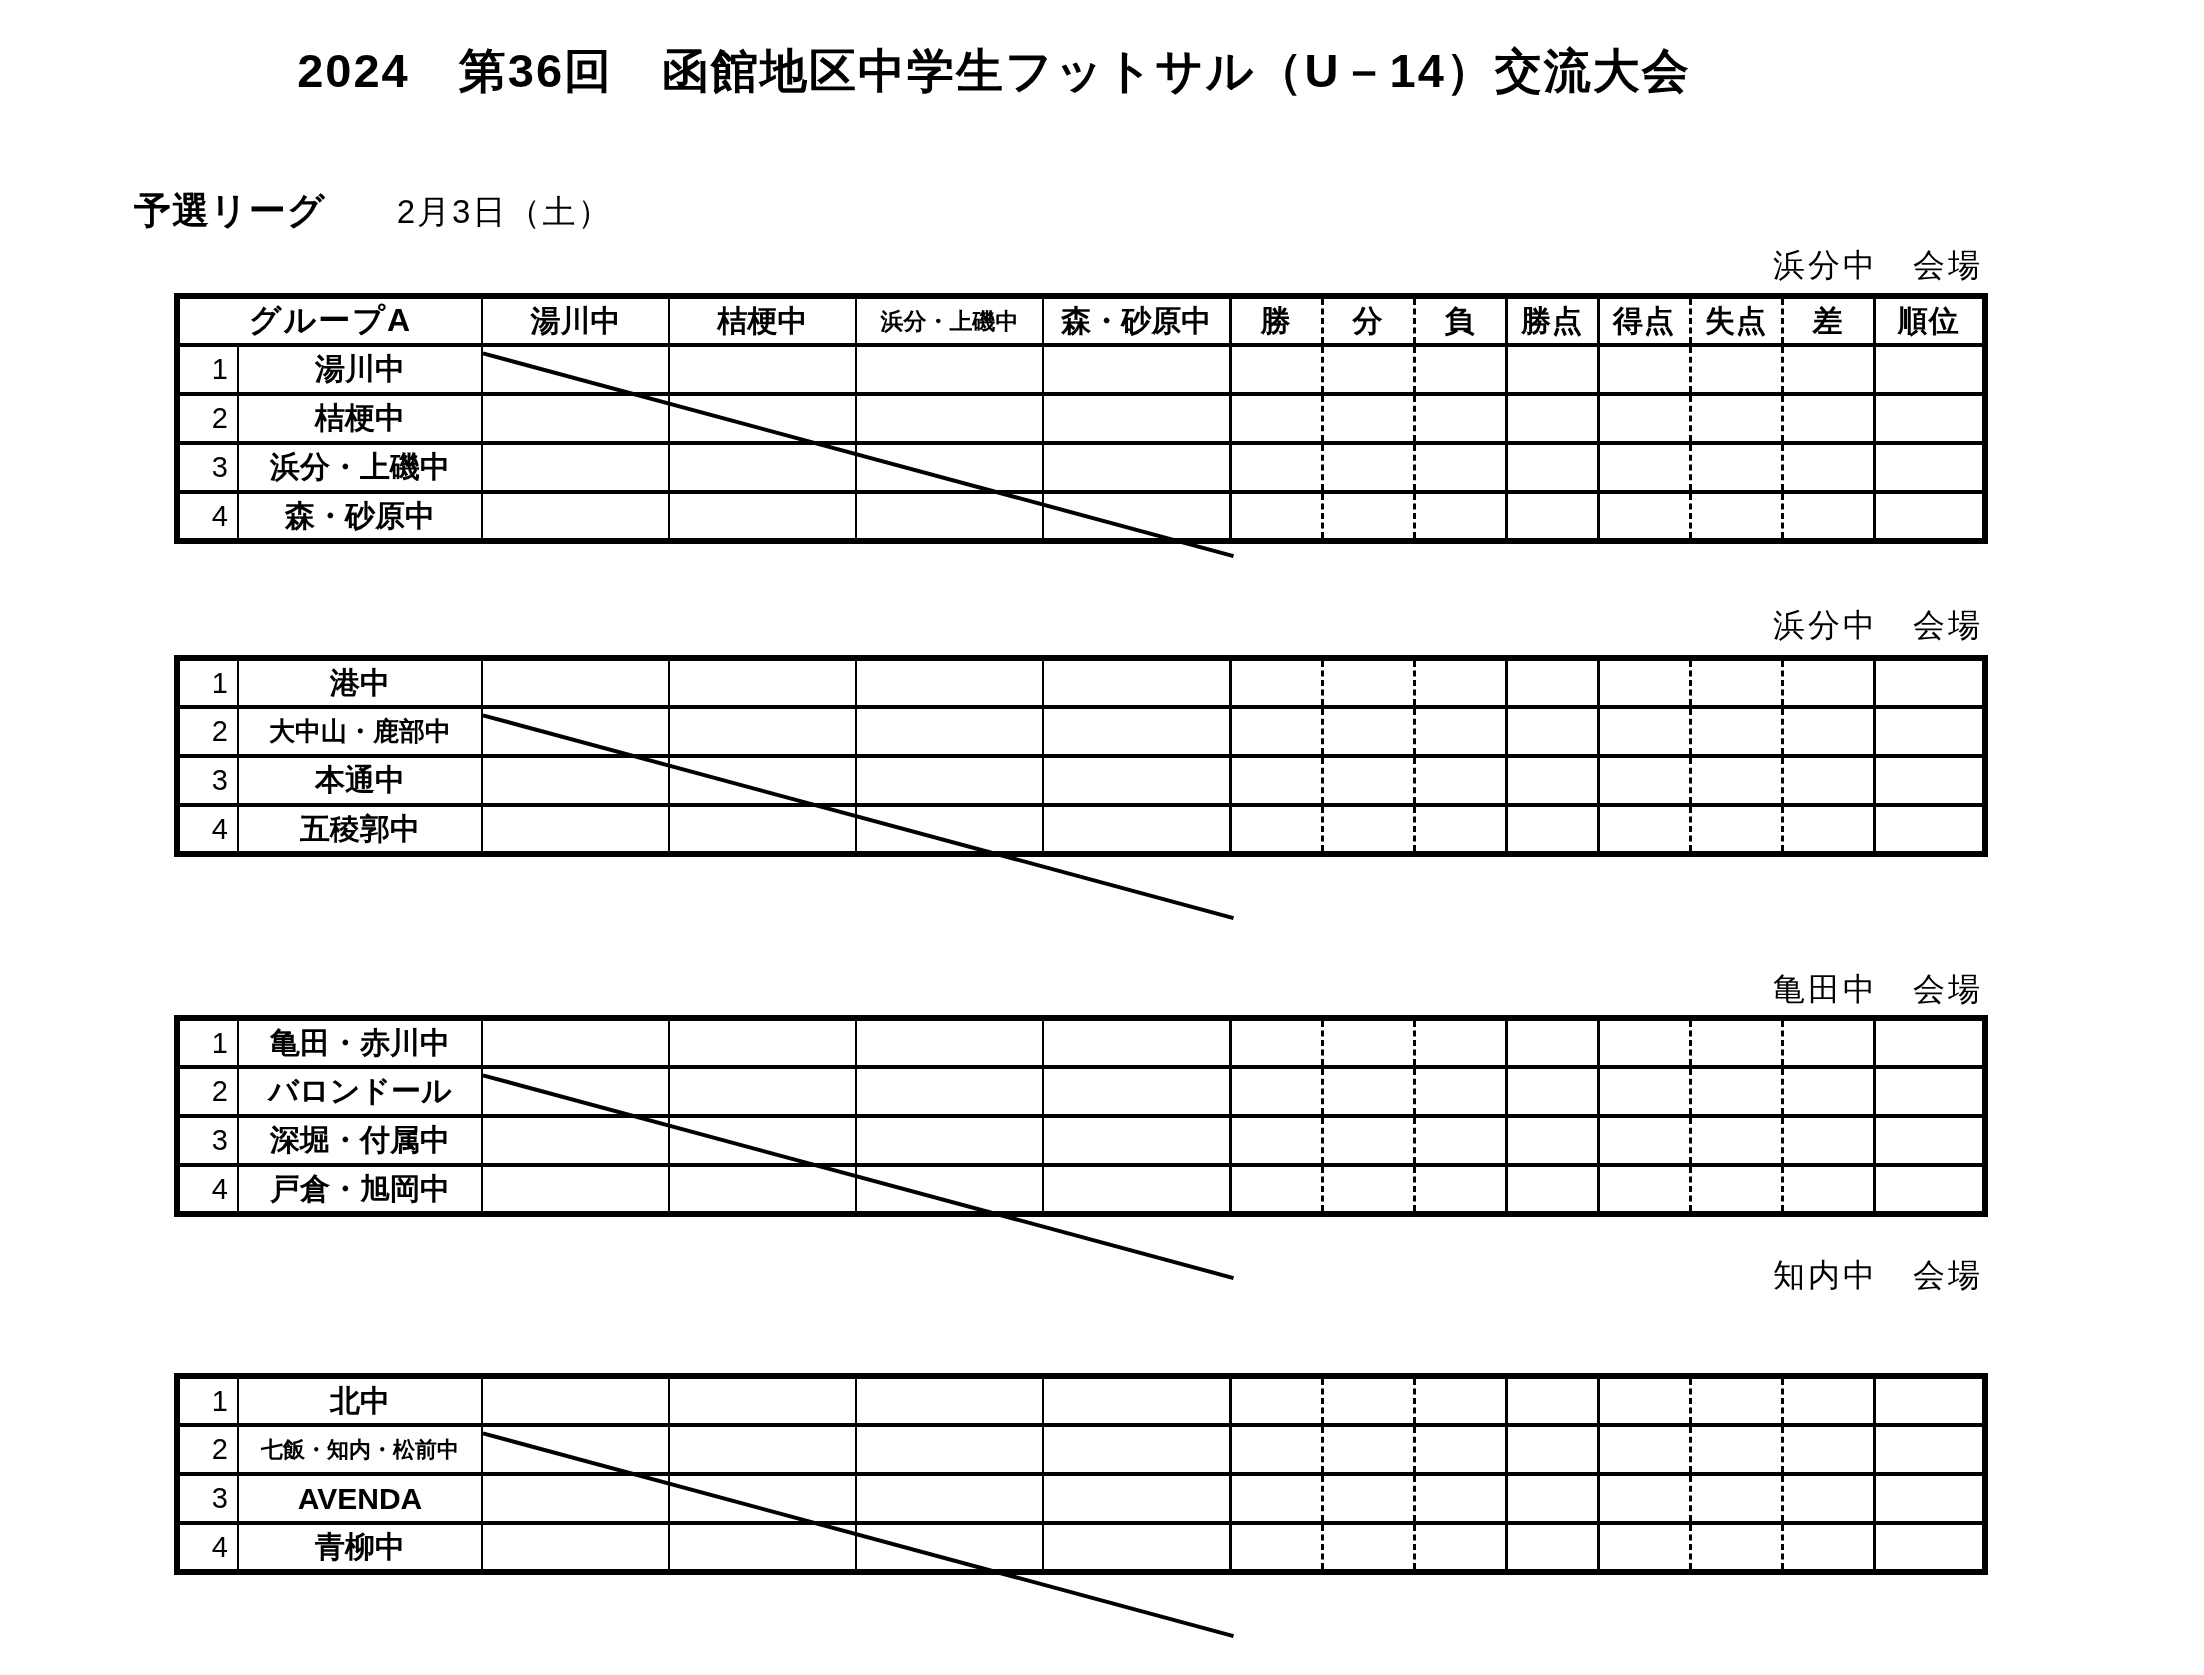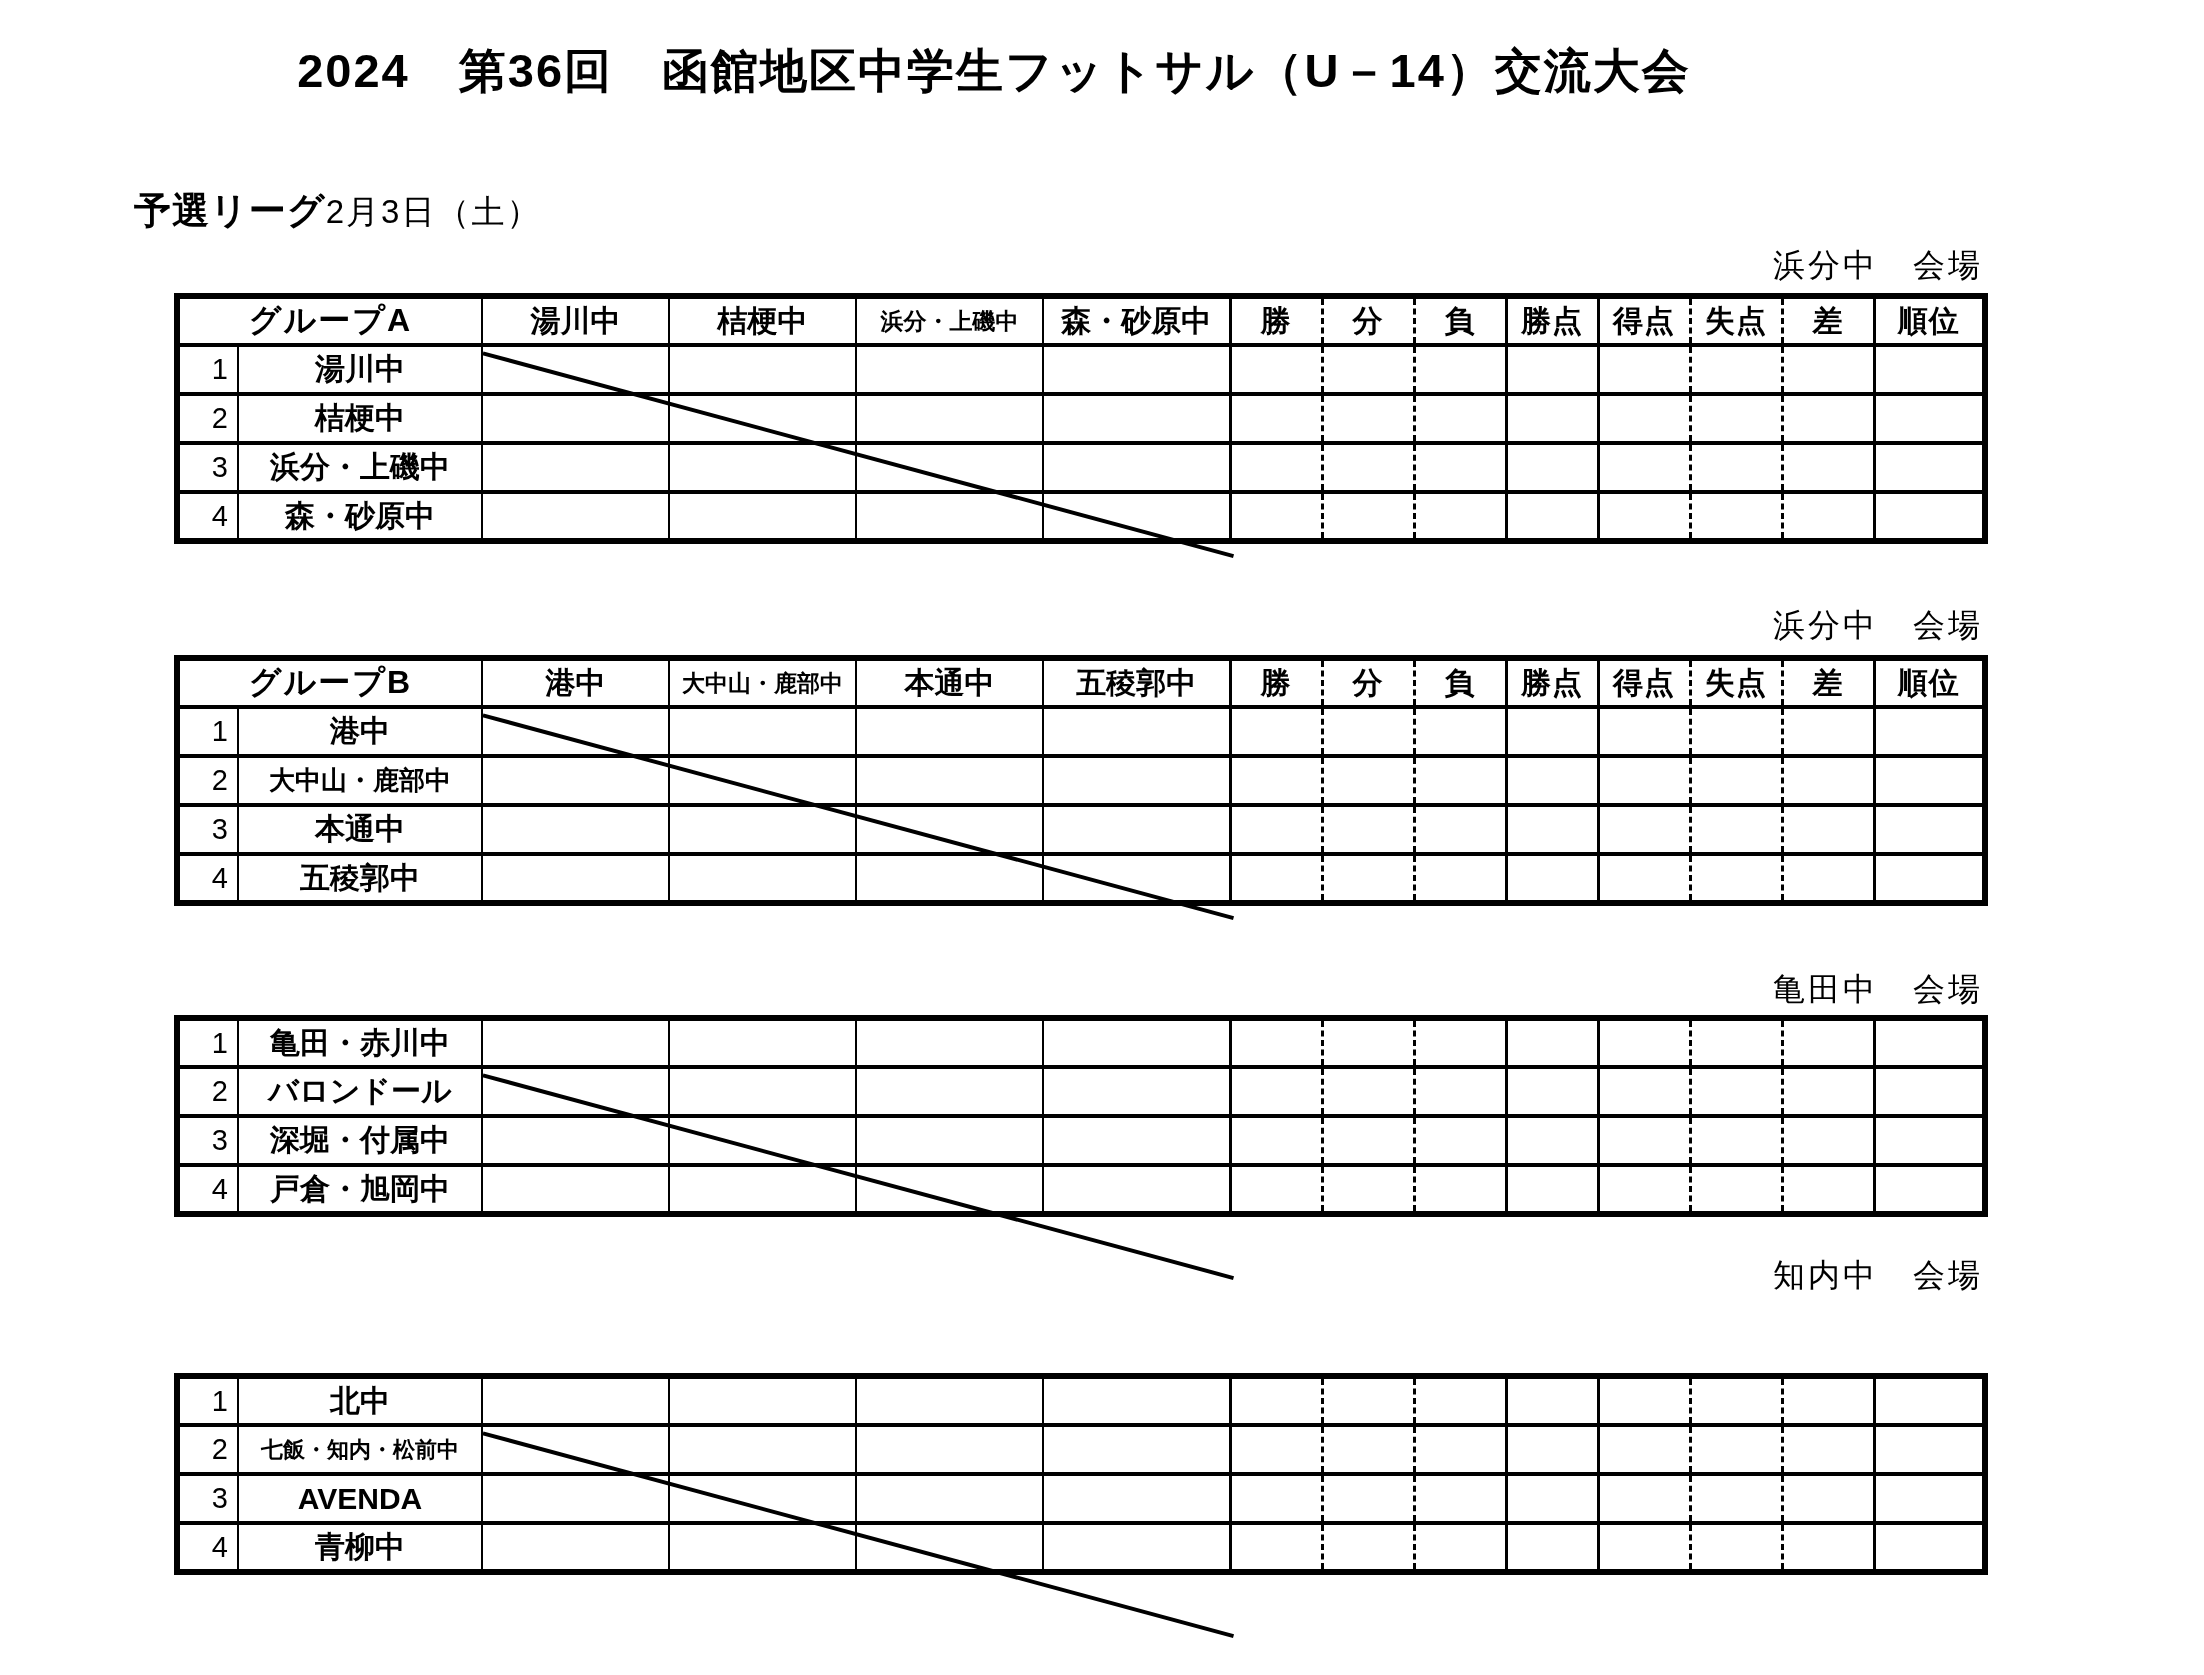--- a/index.html
+++ b/index.html
@@ -6,21 +6,21 @@
   body{
     width:2205px;height:1675px;background:#ffffff;position:relative;
     font-family:"Liberation Sans",sans-serif;color:#000;overflow:hidden;
   }
   .title{
     position:absolute;top:40px;left:0;width:1988px;text-align:center;
     font-size:47px;font-weight:bold;letter-spacing:2px;white-space:nowrap;
   }
   .subrow{position:absolute;top:186px;left:134px;white-space:nowrap;}
   .league-label{font-size:37px;font-weight:bold;letter-spacing:1px;text-align:right;}
-  .league-date{font-size:33px;font-weight:normal;letter-spacing:2px;}
+  .league-date{font-size:33px;font-weight:normal;margin-left:71px;letter-spacing:2px;}
   .venue{
     position:absolute;right:222px;width:594px;text-align:right;
     font-size:32px;font-weight:normal;letter-spacing:3px;white-space:nowrap;
   }
   .twrap{position:absolute;left:174px;width:1819px;height:270px;}
   table.lg{
     border-collapse:collapse;table-layout:fixed;width:1491px;background:#fff;
     border:6px solid #000;
   }
   table.lg tr{height:49px;}
@@ -178,35 +178,20 @@
         <col class="c-s">
         <col class="c-s">
         <col class="c-s">
         <col class="c-s">
         <col class="c-s">
         <col class="c-s">
         <col class="c-s">
         <col class="c-r">
       </colgroup>
     <tbody>
-      <tr class="hdr">
-        <th colspan="2" class="gname">グループB</th>
-        <th class="opp">港中</th>
-        <th class="opp sm">大中山・鹿部中</th>
-        <th class="opp">本通中</th>
-        <th class="opp">五稜郭中</th>
-        <th class="st bth">勝</th>
-        <th class="st bds">分</th>
-        <th class="st bds">負</th>
-        <th class="st bth">勝点</th>
-        <th class="st bth">得点</th>
-        <th class="st bds">失点</th>
-        <th class="st bds">差</th>
-        <th class="st bth">順位</th>
-      </tr>
       <tr>
         <td class="num">1</td>
         <td class="team">港中</td>
         <td></td>
           <td></td>
           <td></td>
           <td></td>
         <td class="bth"></td>
           <td class="bds"></td>
           <td class="bds"></td>

